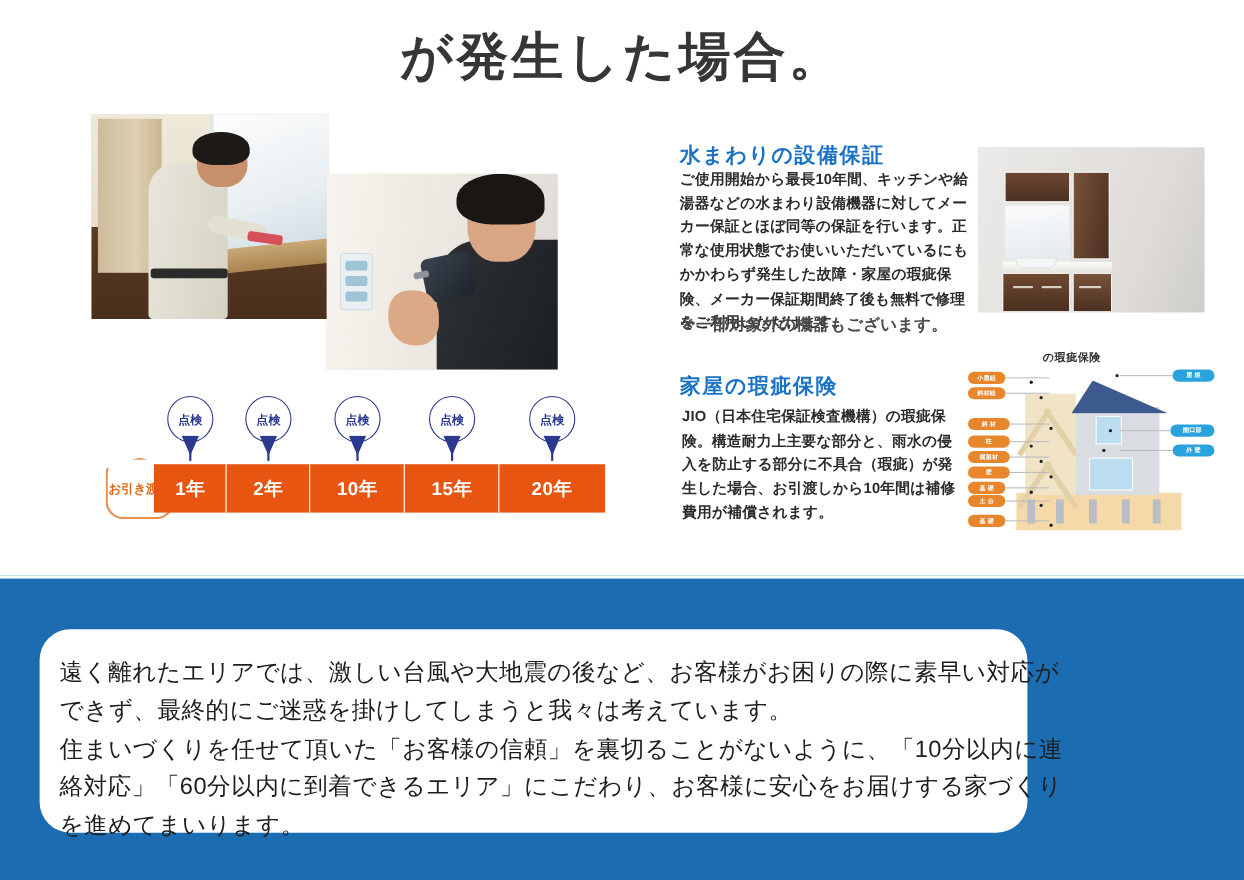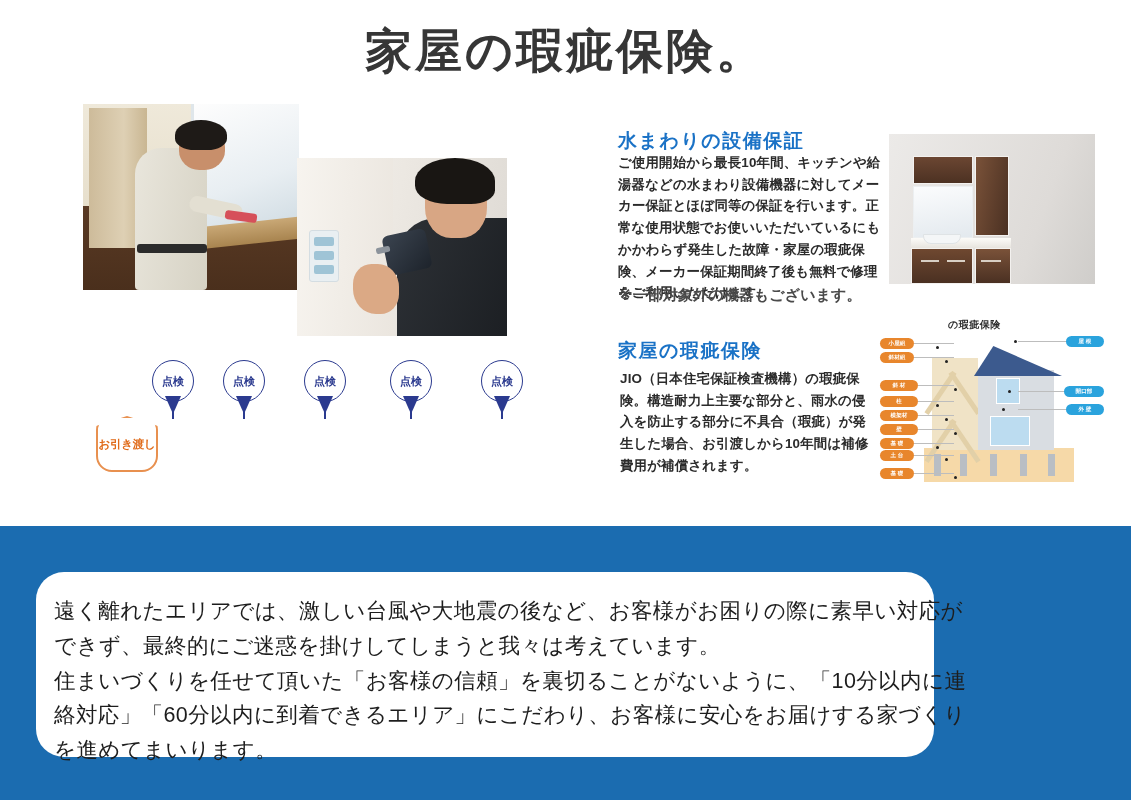--- a/index.html
+++ b/index.html
@@ -280,21 +280,21 @@
     position:absolute; left:18px; top:22px; width:1020px;
     font-size:21.5px; line-height:1.62; color:#1d1d1d;
     letter-spacing:0.4px; white-space:pre-wrap;
   }
 </style>
 </head>
 <body>
 
 <div class="page">
 
-  <div class="page-title">家屋の瑕疵保険。</div>
+  <div class="page-title">が発生した場合。</div>
 
   <div class="photo photo-inspect-window">
     <div class="bg"></div>
     <div class="door"></div>
     <div class="win"></div>
     <div class="sill"></div>
     <div class="worker-body"></div>
     <div class="worker-belt"></div>
     <div class="worker-head"></div>
     <div class="worker-hair"></div>
@@ -333,20 +333,27 @@
 
   <div class="sec-heading" id="h-water">水まわりの設備保証</div>
   <div class="sec-body" id="b-water">ご使用開始から最長10年間、キッチンや給湯器などの水まわり設備機器に対してメーカー保証とほぼ同等の保証を行います。正常な使用状態でお使いいただいているにもかかわらず発生した故障・家屋の瑕疵保険、メーカー保証期間終了後も無料で修理をご利用いただけます。</div>
   <div class="sec-note" id="n-water">※一部対象外の機器もございます。</div>
 
   <div class="sec-heading" id="h-defect">家屋の瑕疵保険</div>
   <div class="sec-body" id="b-defect">JIO（日本住宅保証検査機構）の瑕疵保険。構造耐力上主要な部分と、雨水の侵入を防止する部分に不具合（瑕疵）が発生した場合、お引渡しから10年間は補修費用が補償されます。</div>
 
   <div class="timeline">
     <div class="tl-handover">お引き渡し</div>
+    <div class="tl-bar" id="tl-bar">
+        <div class="tl-seg" style="left: 0px; width: 66px; background: rgb(232, 85, 17);">1年</div>
+        <div class="tl-seg" style="left: 66px; width: 76px; background: rgb(232, 85, 17);">2年</div>
+        <div class="tl-seg" style="left: 142px; width: 86px; background: rgb(232, 85, 17);">10年</div>
+        <div class="tl-seg" style="left: 228px; width: 86px; background: rgb(232, 85, 17);">15年</div>
+        <div class="tl-seg last" style="left: 314px; width: 96px; background: rgb(232, 85, 17);">20年</div>
+      </div>
     <div id="tl-markers">
         <div class="tl-marker" style="left: 56px; top: 0px;">
           <div class="tl-circle">点検</div>
           <div class="tl-stem"></div>
           <div class="tl-pin"></div>
         </div>
         <div class="tl-marker" style="left: 127px; top: 0px;">
           <div class="tl-circle">点検</div>
           <div class="tl-stem"></div>
           <div class="tl-pin"></div>

